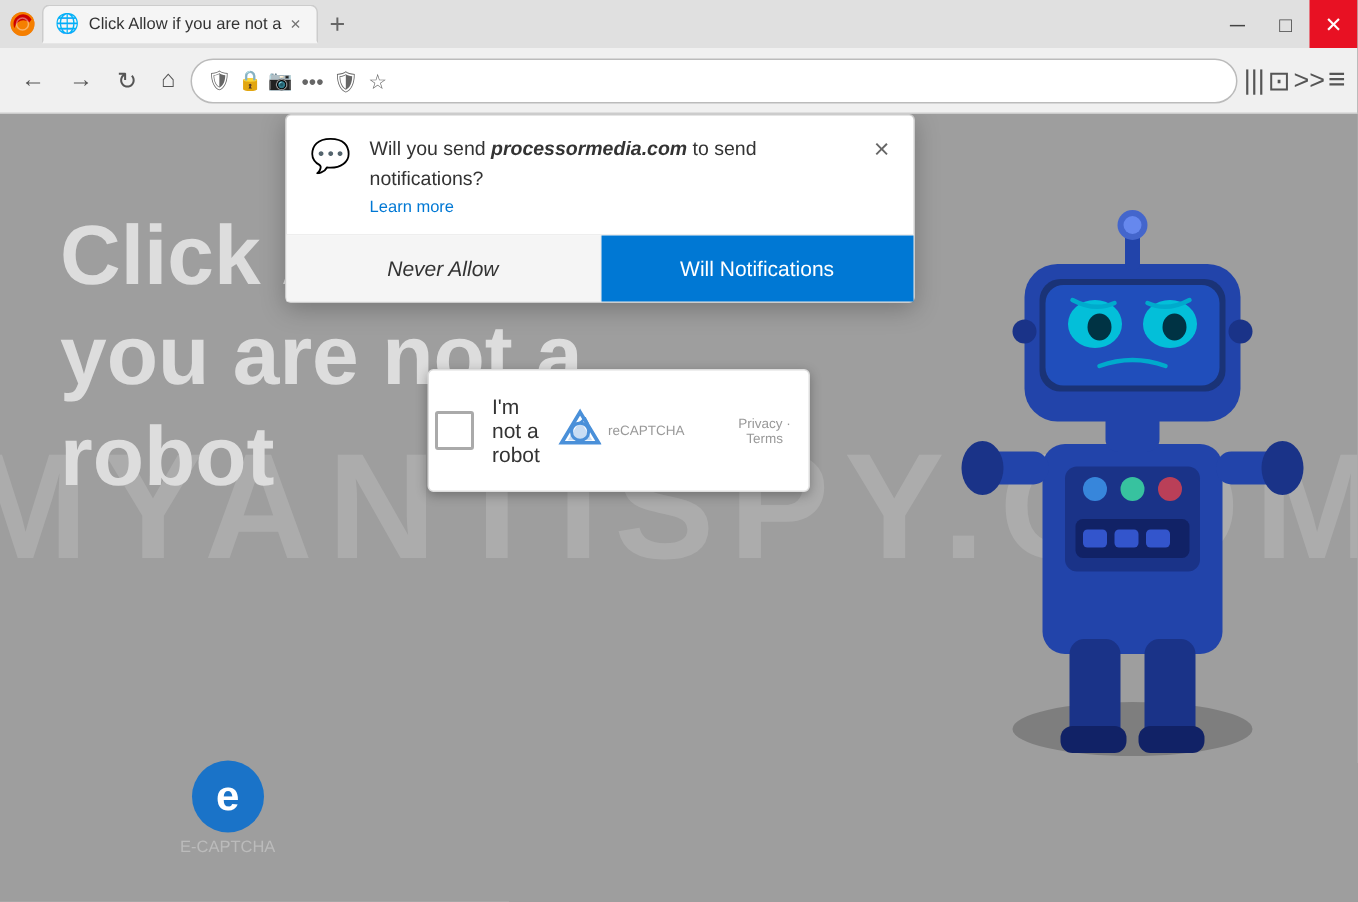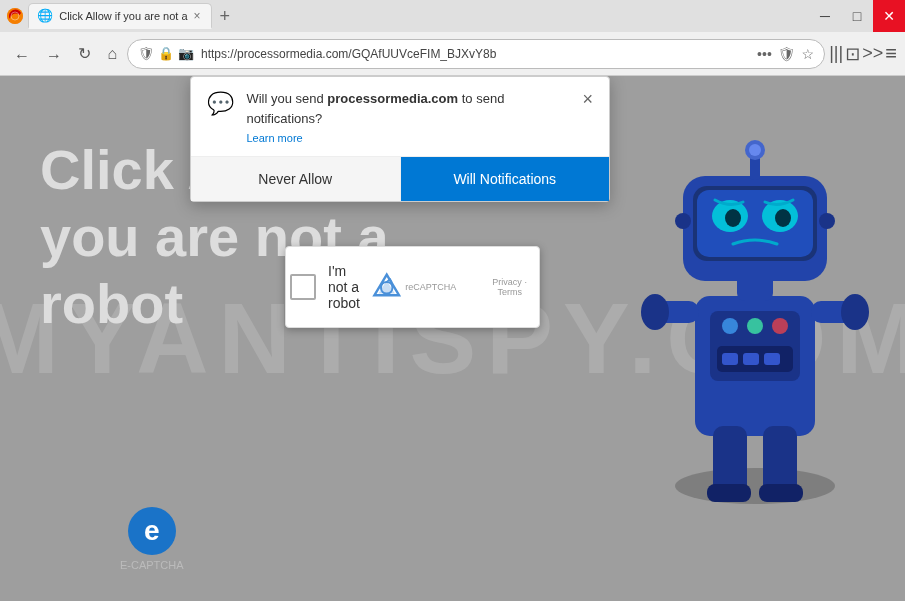--- a/index.html
+++ b/index.html
@@ -152,40 +152,41 @@
       gap: 12px;
     }
     .popup-icon {
       font-size: 22px;
       color: #666;
       flex-shrink: 0;
       margin-top: 2px;
     }
     .popup-body { flex: 1; }
     .popup-question { font-size: 13px; color: #333; line-height: 1.5; }
-    .popup-question strong { font-weight: bold; }
+    .popup-question strong { font-weight: bold; font-style: italic; }
     .popup-learn-more { font-size: 11px; color: #0078d4; cursor: pointer; display: block; margin-top: 4px; }
     .popup-close-btn {
       background: none; border: none; font-size: 18px; cursor: pointer; color: #666;
       flex-shrink: 0; padding: 0;
     }
     .popup-buttons {
       display: flex;
       border-top: 1px solid #eee;
     }
     .popup-btn-never {
       flex: 1;
       padding: 14px;
       background: #f5f5f5;
       border: none;
       border-right: 1px solid #eee;
       font-size: 14px;
       color: #333;
       cursor: pointer;
       text-align: center;
+      font-style: italic;
     }
     .popup-btn-allow {
       flex: 1;
       padding: 14px;
       background: #0078d4;
       border: none;
       font-size: 14px;
       color: white;
       cursor: pointer;
       text-align: center;
@@ -260,21 +261,20 @@
     <button class="nav-btn">←</button>
     <button class="nav-btn">→</button>
     <button class="nav-btn">↻</button>
     <button class="nav-btn">⌂</button>
     <div class="address-bar">
       <div class="address-icons">
         <span>🛡</span>
         <span>🔒</span>
         <span>📷</span>
       </div>
-      <span class="address-text">https://processormedia.com/GQAfUUVceFIM_BJXvY8b</span>
       <div class="address-right">
         <span>•••</span>
         <span>🛡</span>
         <span>☆</span>
       </div>
     </div>
     <div class="nav-right-icons">
       <span>|||</span>
       <span>⊡</span>
       <span>&gt;&gt;</span>

